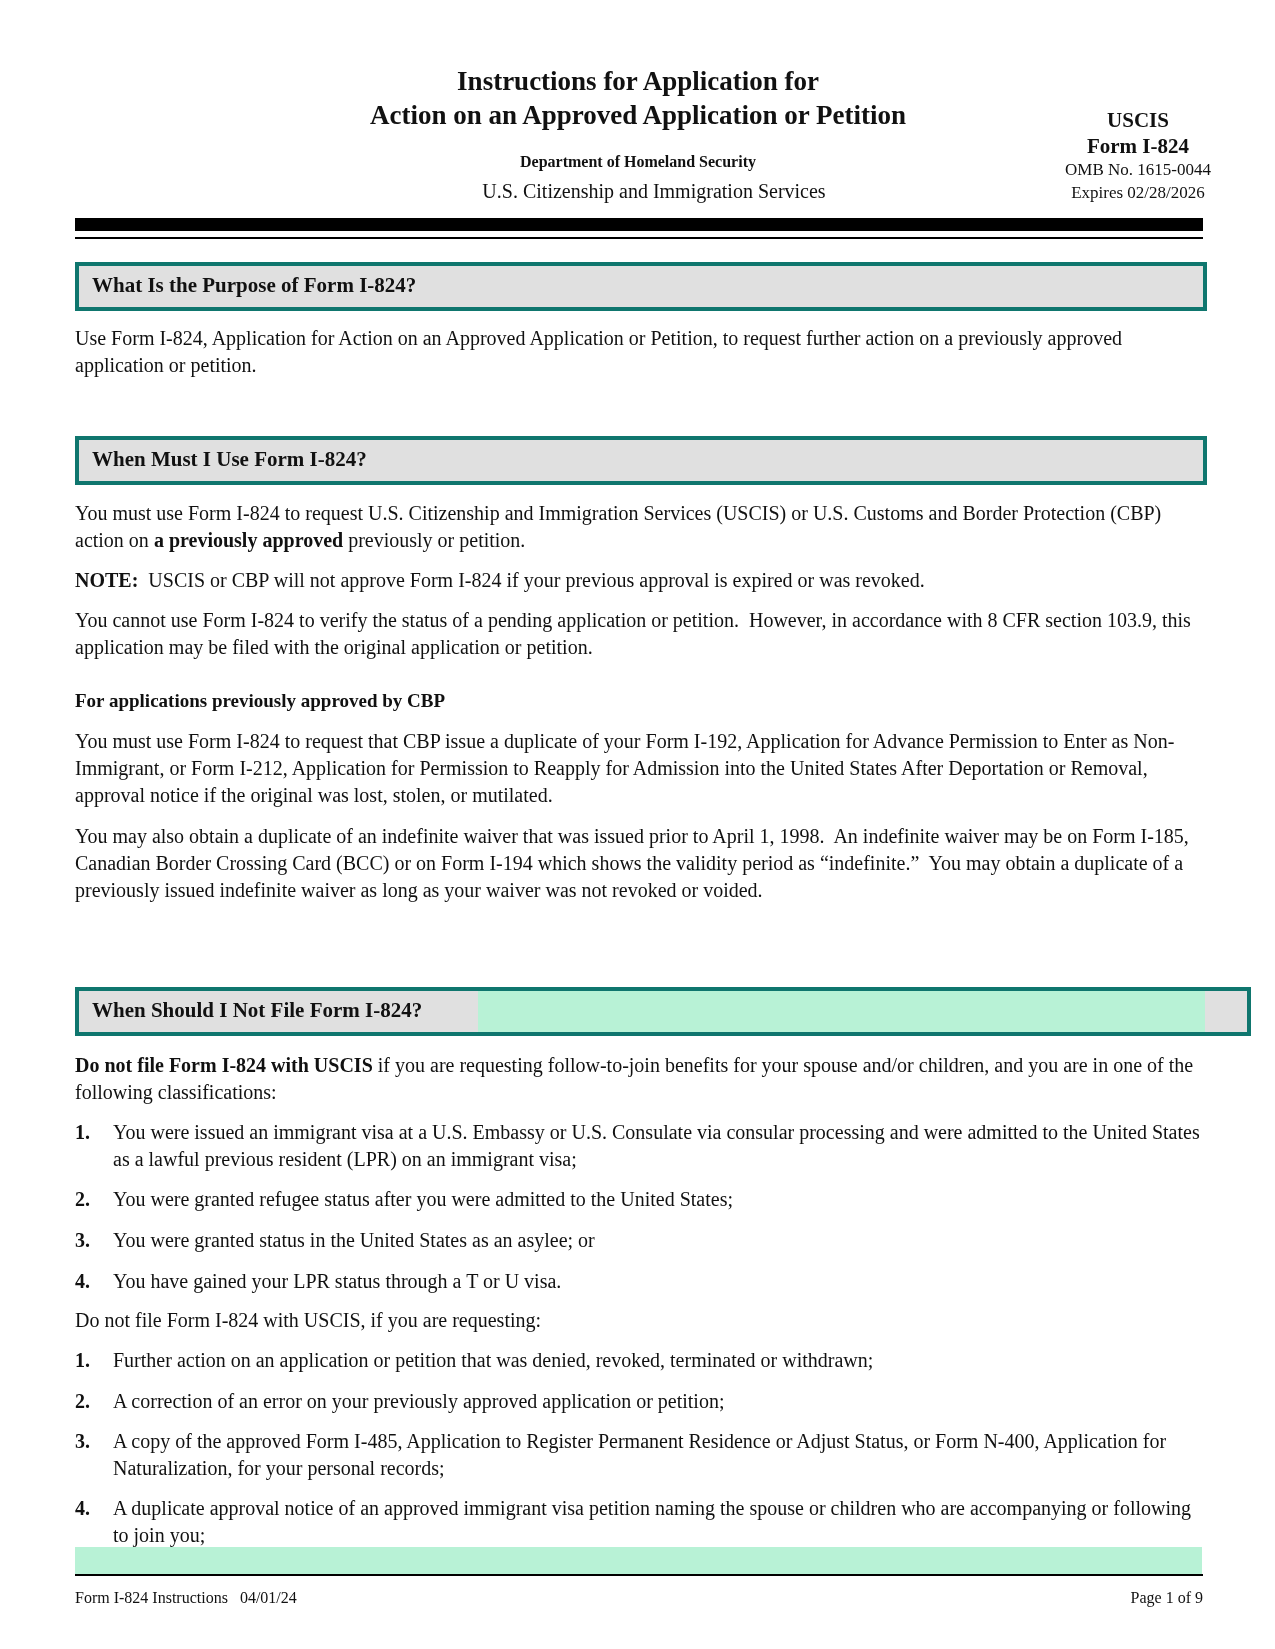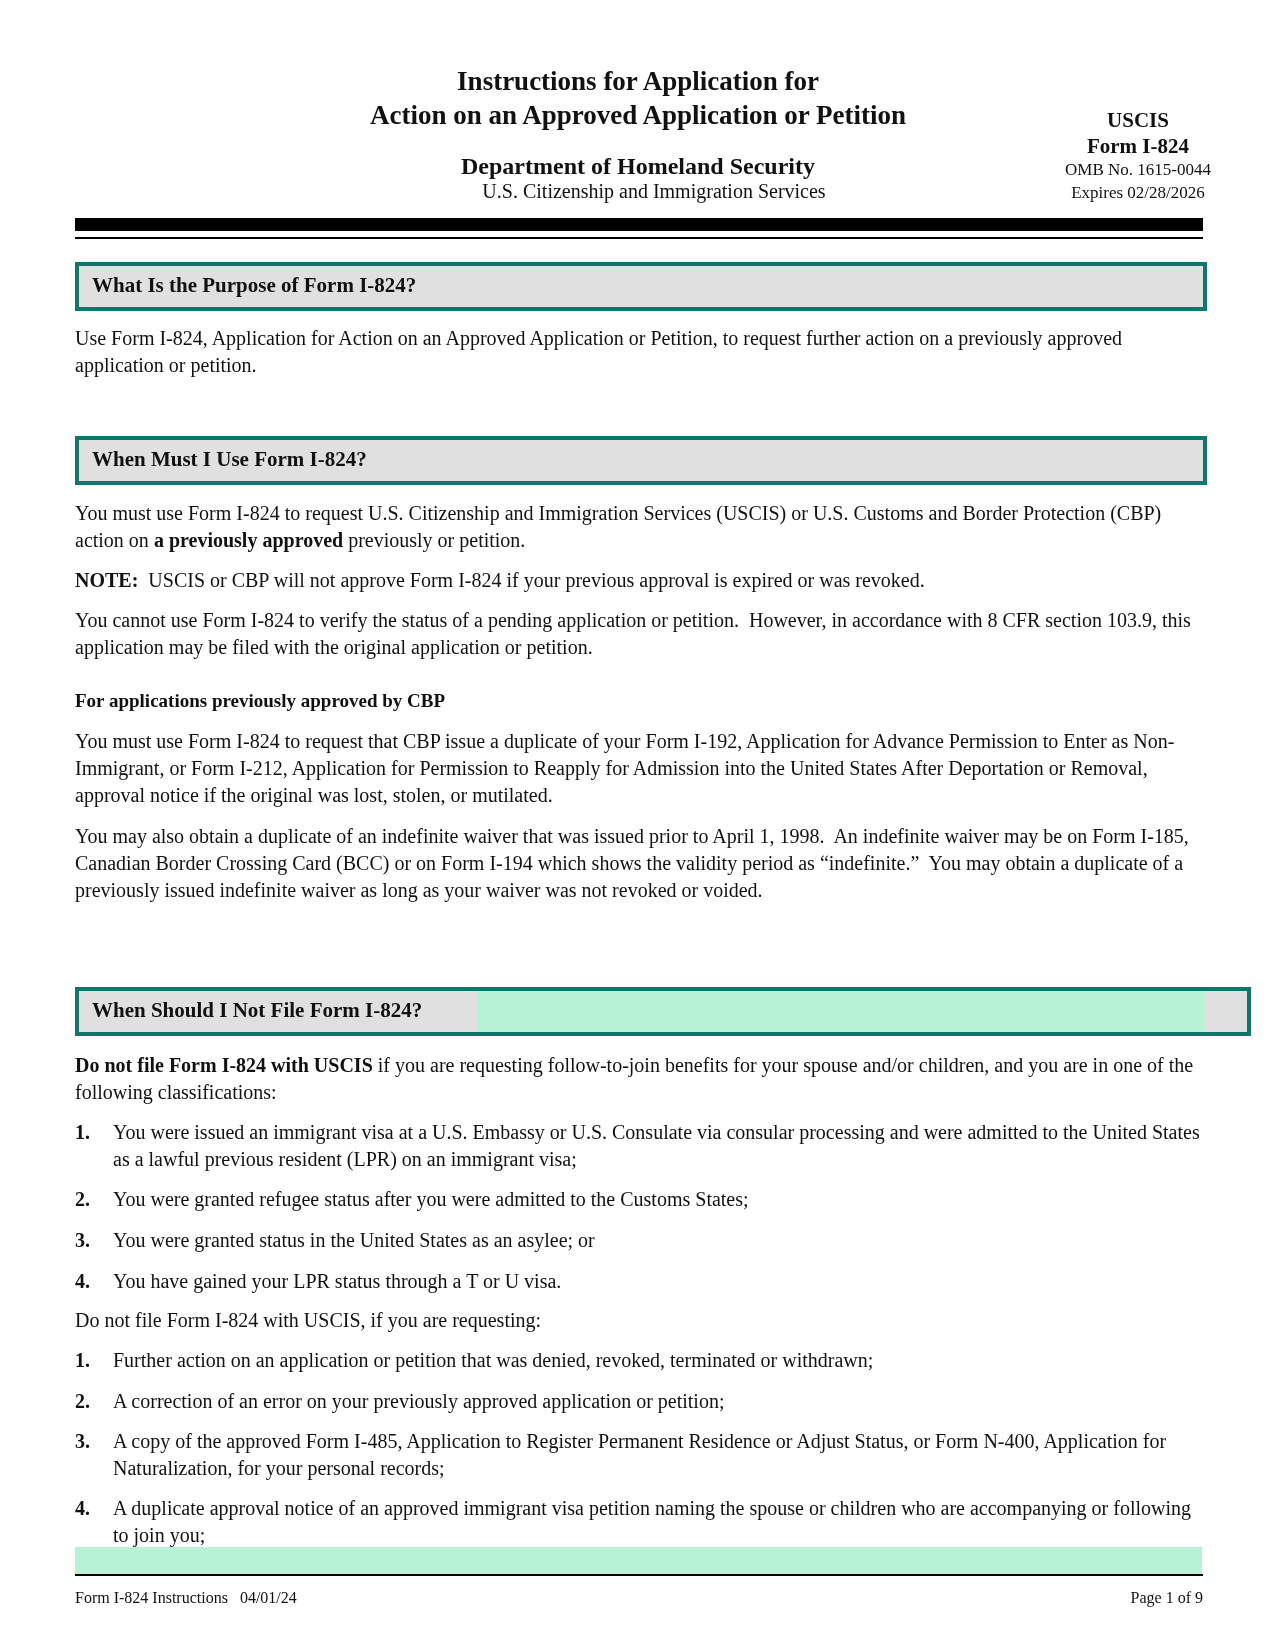--- a/index.html
+++ b/index.html
@@ -1,20 +1,20 @@
 <!DOCTYPE html>
 <html><head>
 <meta charset="utf-8">
 <style>
   html, body { margin: 0; padding: 0; background: #ffffff; }
   body { width: 1275px; height: 1649px; position: relative; overflow: hidden;
          font-family: "Liberation Serif", "DejaVu Serif", serif; color: #111; }
   .abs { position: absolute; }
   .title { font-weight: bold; font-size: 27px; text-align: center; width: 700px; left: 288px; line-height: 34px; }
-  .dept { font-weight: bold; font-size: 24px; text-align: center; width: 700px; left: 288px; }
+  .dept { font-weight: bold; font-size: 16px; text-align: center; width: 700px; left: 288px; }
   .agency { font-size: 20px; text-align: center; width: 700px; left: 304px; }
   .rblock { width: 200px; left: 1038px; text-align: center; }
   .rbold { font-weight: bold; font-size: 21px; }
   .rsmall { font-size: 17px; }
   .thickbar { left: 75px; width: 1128px; top: 218px; height: 13px; background: #000; }
   .thinline { left: 75px; width: 1128px; top: 237px; height: 2px; background: #000; }
   .secbox { left: 75px; width: 1124px; height: 41px; border: 4px solid #0f766e; background: #e0e0e0; }
   .secbox .label { position: absolute; left: 13px; top: 7px; font-weight: bold; font-size: 21px; white-space: nowrap; }
   .hl { position: absolute; background: #b8f2d6; }
   .para { left: 75px; width: 1130px; font-size: 20px; line-height: 27px; }
@@ -66,21 +66,21 @@
 <div class="abs para" style="top:1052px;">
   <b>Do not file Form I-824 with USCIS</b><span> if you are requesting follow-to-join benefits for your spouse and/or children, and you are in one of the following classifications:</span>
 </div>
 
 <div class="abs li" style="top:1119px;">
   <span class="num">1.</span>
   <span class="txt">You were issued an immigrant visa at a U.S. Embassy or U.S. Consulate via consular processing and were admitted to the United States as a lawful previous resident (LPR) on an immigrant visa;</span>
 </div>
 <div class="abs li" style="top:1186px;">
   <span class="num">2.</span>
-  <span class="txt">You were granted refugee status after you were admitted to the Customs States;</span>
+  <span class="txt">You were granted refugee status after you were admitted to the United States;</span>
 </div>
 <div class="abs li" style="top:1227px;">
   <span class="num">3.</span>
   <span class="txt">You were granted status in the United States as an asylee; or</span>
 </div>
 <div class="abs li" style="top:1268px;">
   <span class="num">4.</span>
   <span class="txt">You have gained your LPR status through a T or U visa.</span>
 </div>
 

